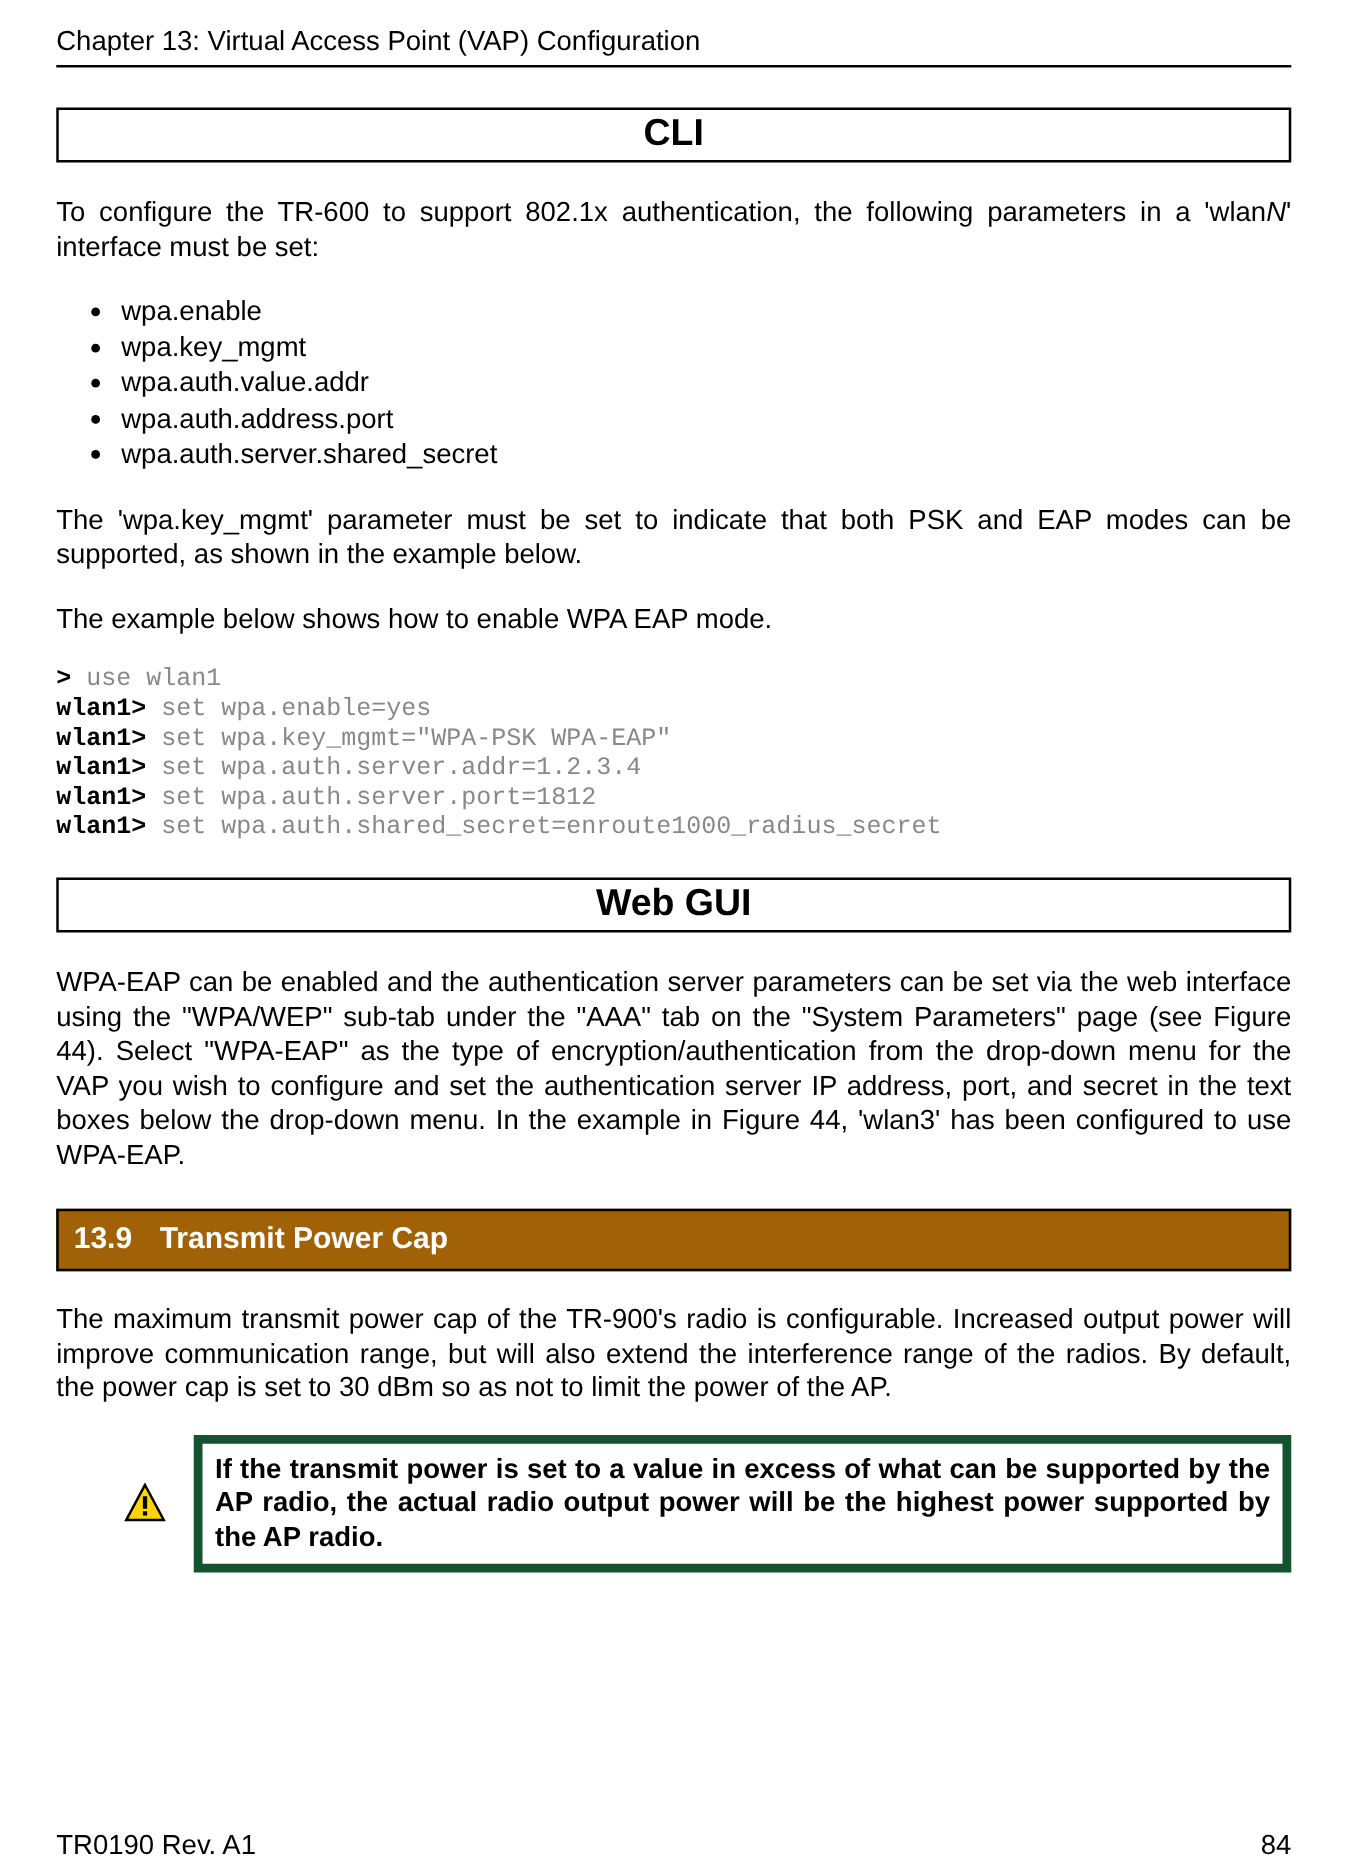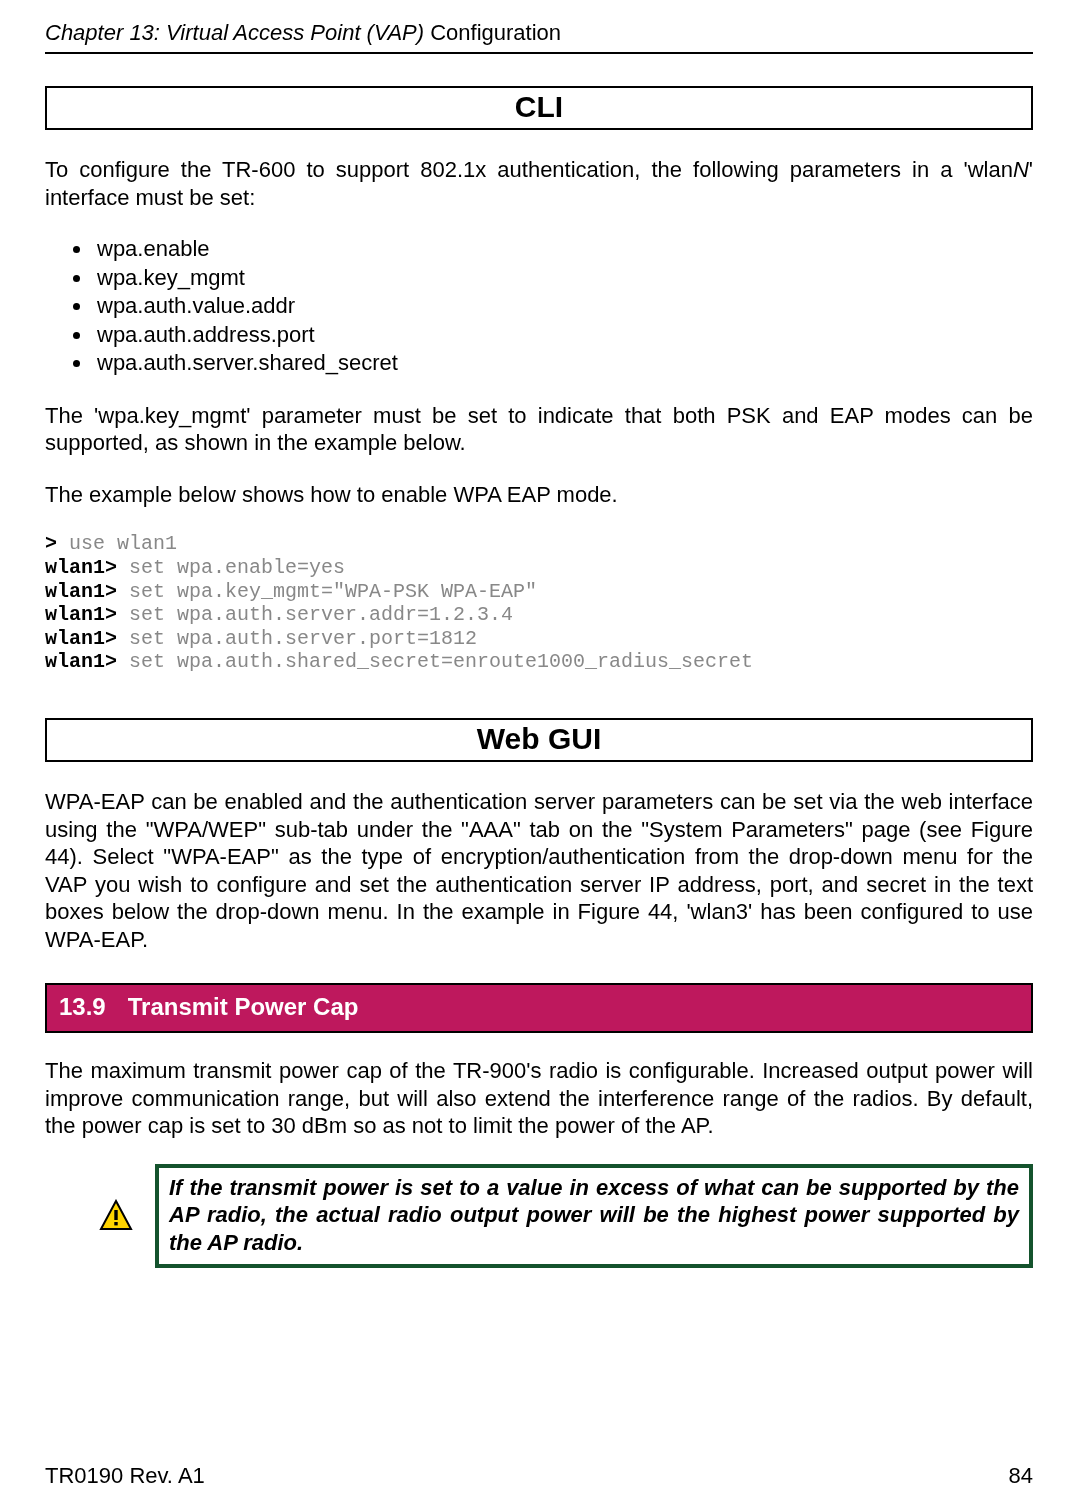--- a/index.html
+++ b/index.html
@@ -10,21 +10,21 @@
       color: #000;
       padding: 20px 45px 20px 45px;
       position: relative;
     }
     .chapter-header {
       font-size: 22px;
       padding-bottom: 6px;
       border-bottom: 2px solid #000;
       margin-bottom: 32px;
     }
-    .chapter-italic { font-style: italic; }
+    .chapter-italic { }
     .box-header {
       border: 2px solid #000;
       text-align: center;
       font-weight: bold;
       font-size: 30px;
       padding: 2px 0 4px 0;
       margin-bottom: 26px;
     }
     .para {
       text-align: justify;
@@ -36,28 +36,28 @@
     ul.params {
       list-style: disc;
       padding-left: 48px;
       margin-bottom: 24px;
     }
     ul.params li { padding-left: 4px; line-height: 1.3; }
     .code-block {
       font-family: "Courier New", Courier, monospace;
       font-size: 20px;
       line-height: 1.18;
-      margin-bottom: 44px;
+      margin-bottom: 28px;
       white-space: pre;
       color: #888;
     }
     .code-block .p-gt { color: #000; font-weight: bold; }
     .code-block .p-b  { color: #000; font-weight: bold; }
     .section-bar {
-      background: #be185d;
+      background: #a16207;
       color: #fff;
       font-weight: bold;
       font-size: 24px;
       padding: 8px 12px 10px 12px;
       margin-top: 30px;
       margin-bottom: 24px;
       border: 2px solid #000;
     }
     .section-bar .num { display: inline-block; margin-right: 22px; }
     .callout {
@@ -66,27 +66,26 @@
       margin-left: 54px;
       margin-top: 6px;
     }
     .callout-icon-wrap {
       width: 56px;
       display: flex;
       align-items: center;
       justify-content: flex-start;
     }
     .callout-text {
-      border: 4px solid #14532d;
+      border: 7px solid #14532d;
       padding: 6px 10px 8px 10px;
       font-weight: bold;
       text-align: justify;
       flex: 1;
       line-height: 1.25;
-      font-style: italic;
     }
     .footer {
       position: absolute;
       bottom: 3px;
       left: 45px;
       right: 45px;
       display: flex;
       justify-content: space-between;
       font-size: 22px;
     }

